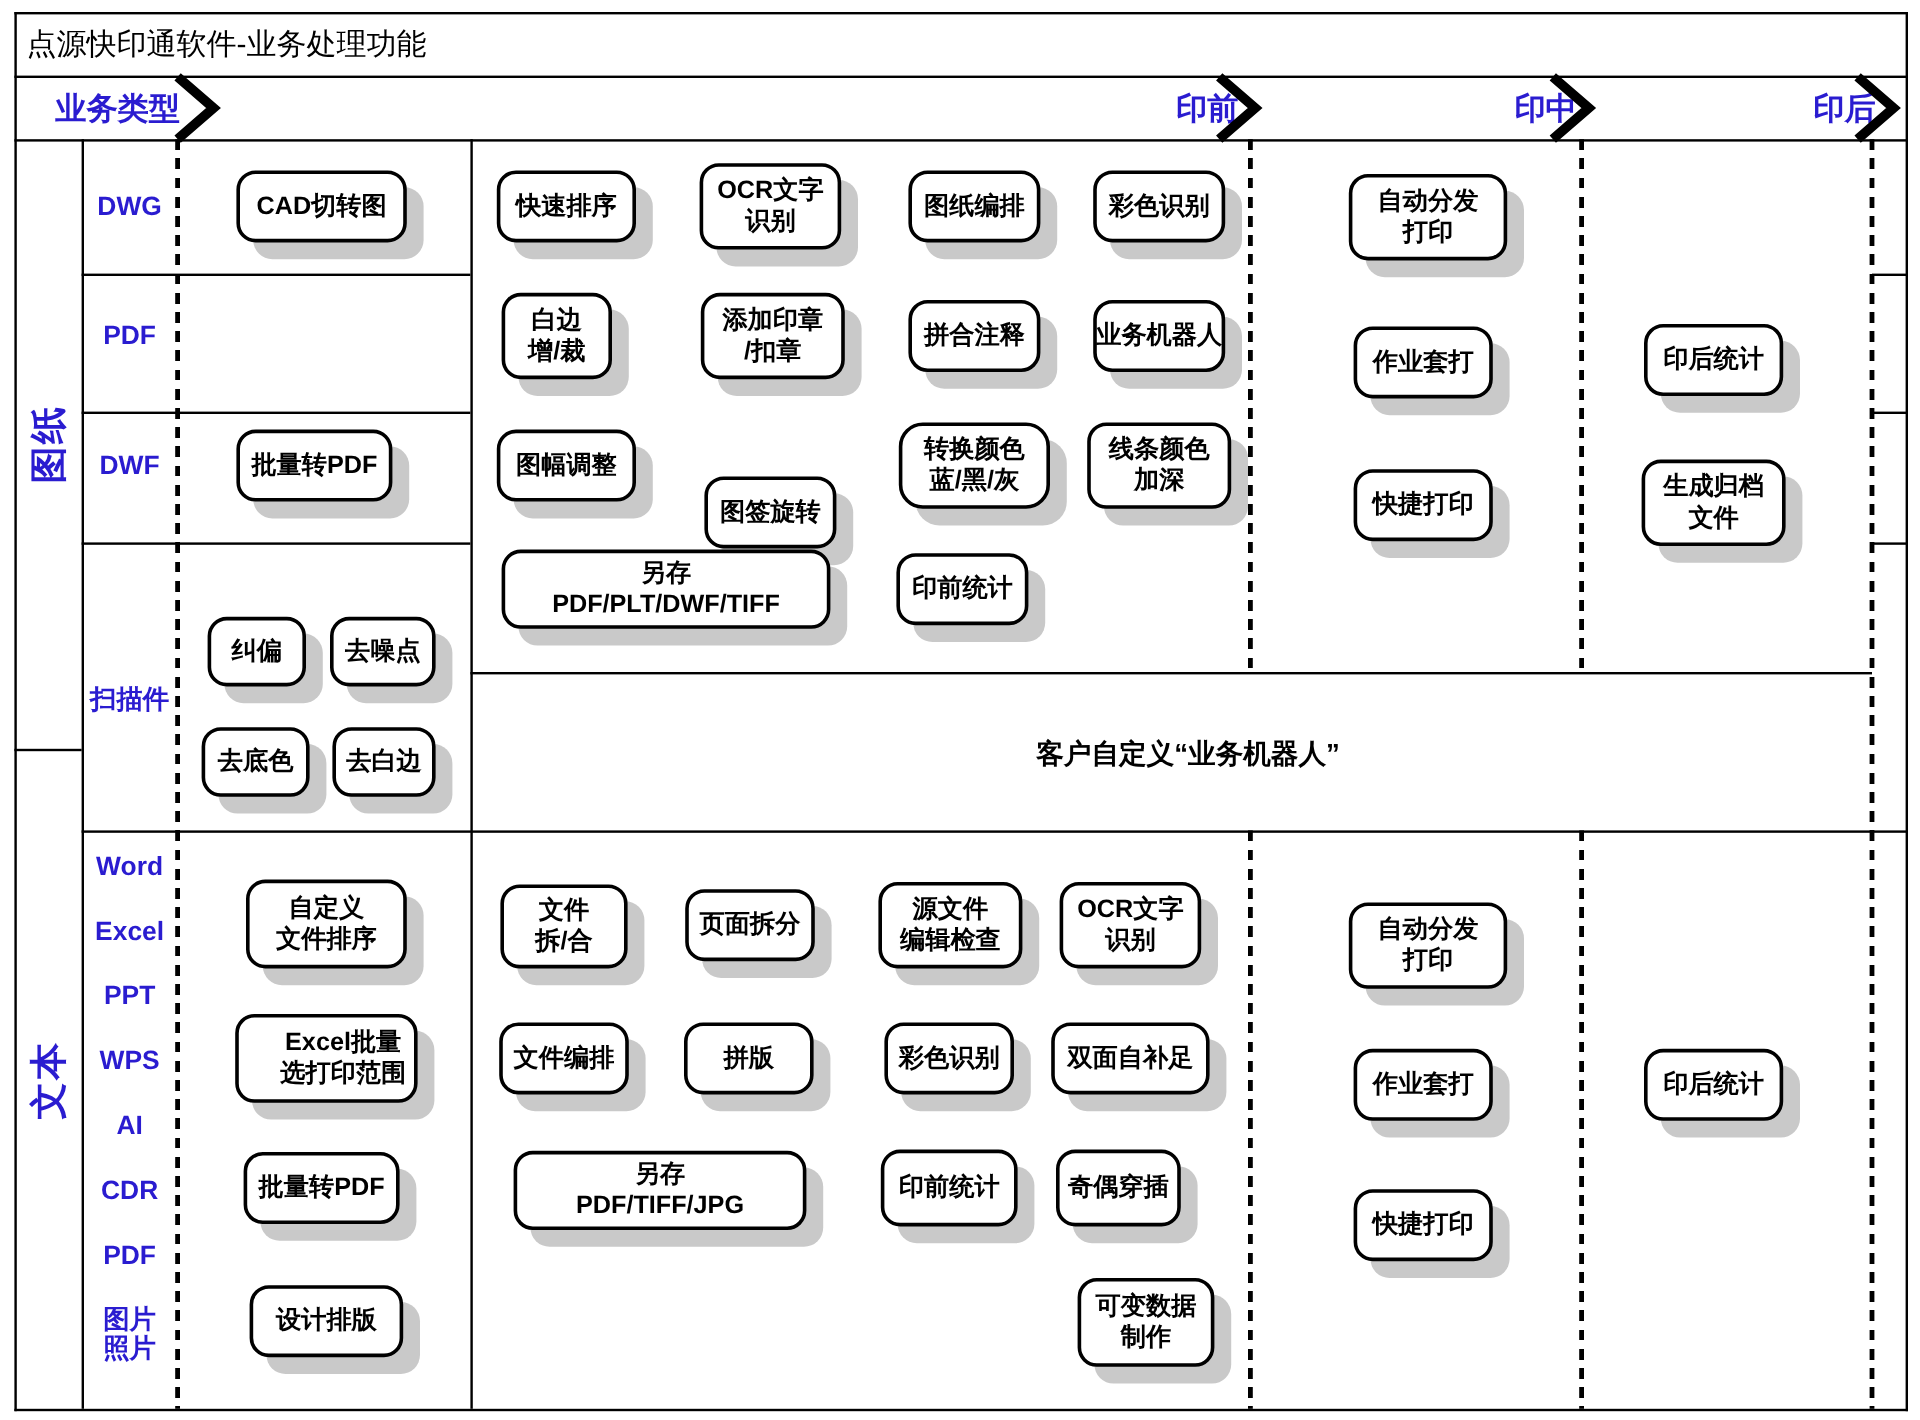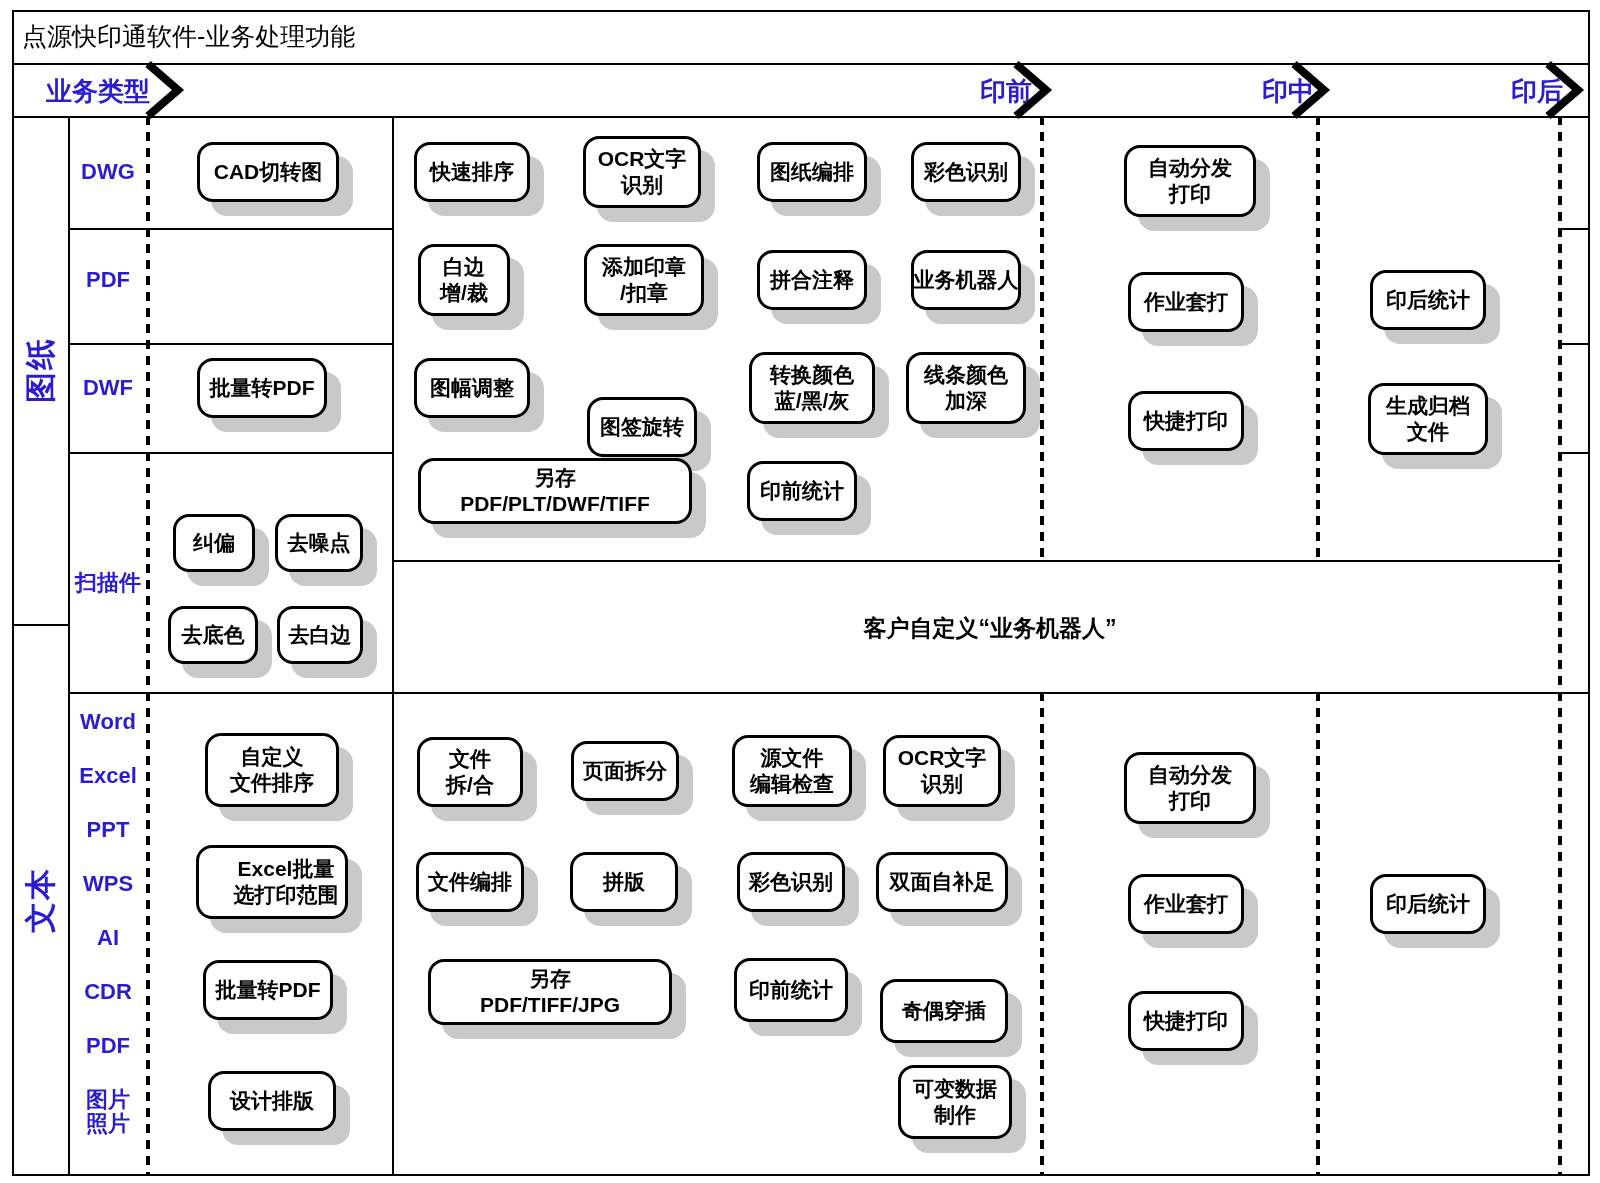--- a/index.html
+++ b/index.html
@@ -144,21 +144,21 @@
       </div>
       <div class="func-box" style="left: 911px; top: 250px; width: 110px; height: 60px;">
         <span>业务机器人</span>
       </div>
       <div class="func-box" style="left: 414px; top: 358px; width: 116px; height: 60px;">
         <span>图幅调整</span>
       </div>
       <div class="func-box" style="left: 587px; top: 373px; width: 110px; height: 60px; margin-top: 24px;">
         <span>图签旋转</span>
       </div>
-      <div class="func-box" style="left: 749px; top: 352px; width: 126px; height: 72px;">
+      <div class="func-box" style="left: 749px; top: 352px; width: 126px; height: 72px; border-radius: 20px;">
         <span>转换颜色</span>
         <span>蓝/黑/灰</span>
       </div>
       <div class="func-box" style="left: 906px; top: 352px; width: 120px; height: 72px;">
         <span>线条颜色</span>
         <span>加深</span>
       </div>
       <div class="func-box" style="left: 418px; top: 458px; width: 274px; height: 66px;">
         <span>另存</span>
         <span>PDF/PLT/DWF/TIFF</span>
@@ -224,21 +224,21 @@
       <div class="func-box" style="left: 876px; top: 852px; width: 132px; height: 60px;">
         <span>双面自补足</span>
       </div>
       <div class="func-box" style="left: 428px; top: 959px; width: 244px; height: 66px;">
         <span>另存</span>
         <span>PDF/TIFF/JPG</span>
       </div>
       <div class="func-box" style="left: 734px; top: 958px; width: 114px; height: 64px;">
         <span>印前统计</span>
       </div>
-      <div class="func-box" style="left: 880px; top: 958px; width: 128px; height: 64px; margin-top: 21px;">
+      <div class="func-box" style="left: 880px; top: 958px; width: 104px; height: 64px;">
         <span>奇偶穿插</span>
       </div>
       <div class="func-box" style="left: 886px; top: 1065px; width: 114px; height: 74px; margin-left: 12px;">
         <span>可变数据</span>
         <span>制作</span>
       </div>
       <div class="func-box" style="left: 1124px; top: 752px; width: 132px; height: 72px;">
         <span>自动分发</span>
         <span>打印</span>
       </div>

